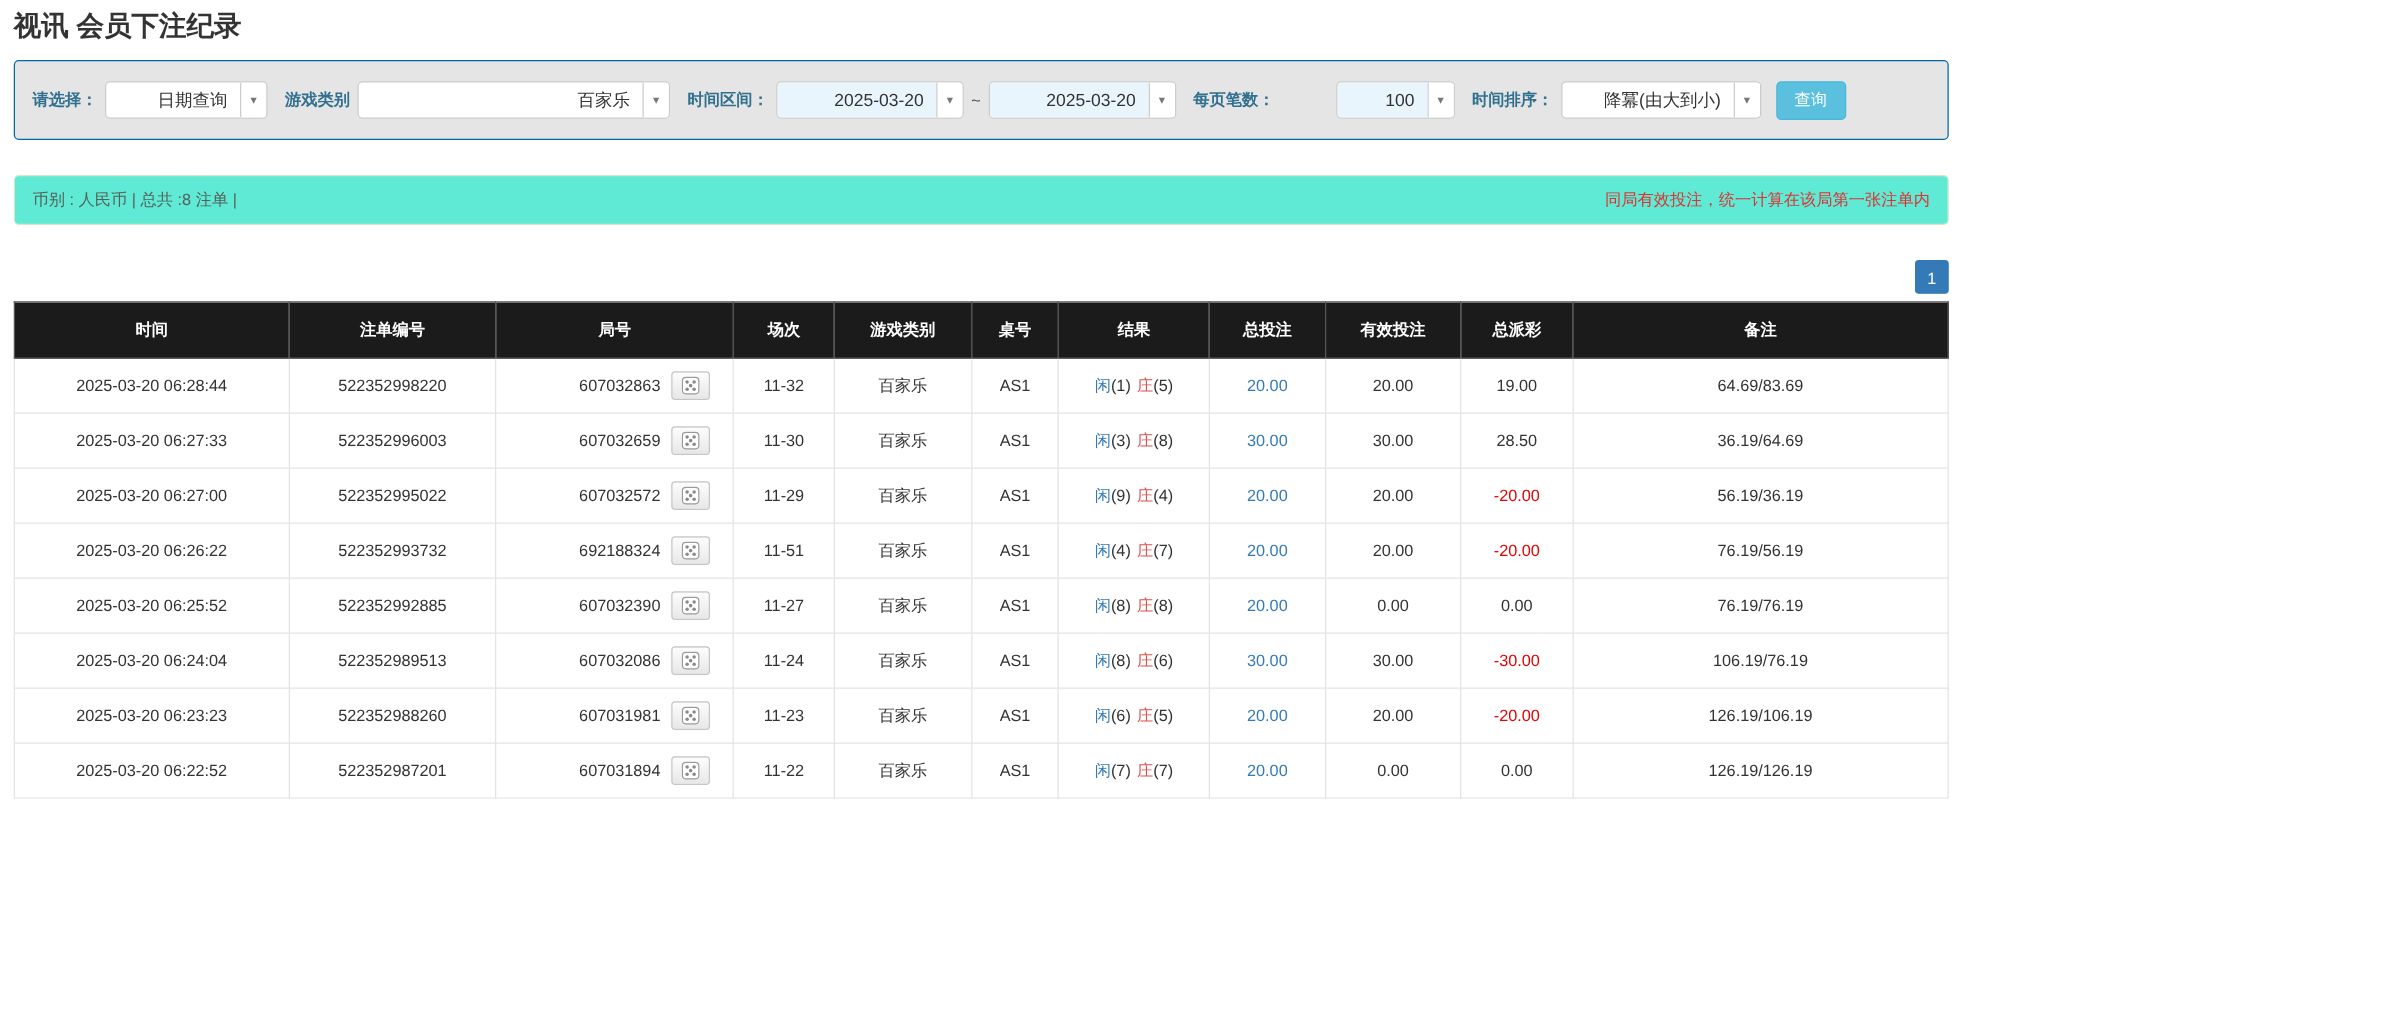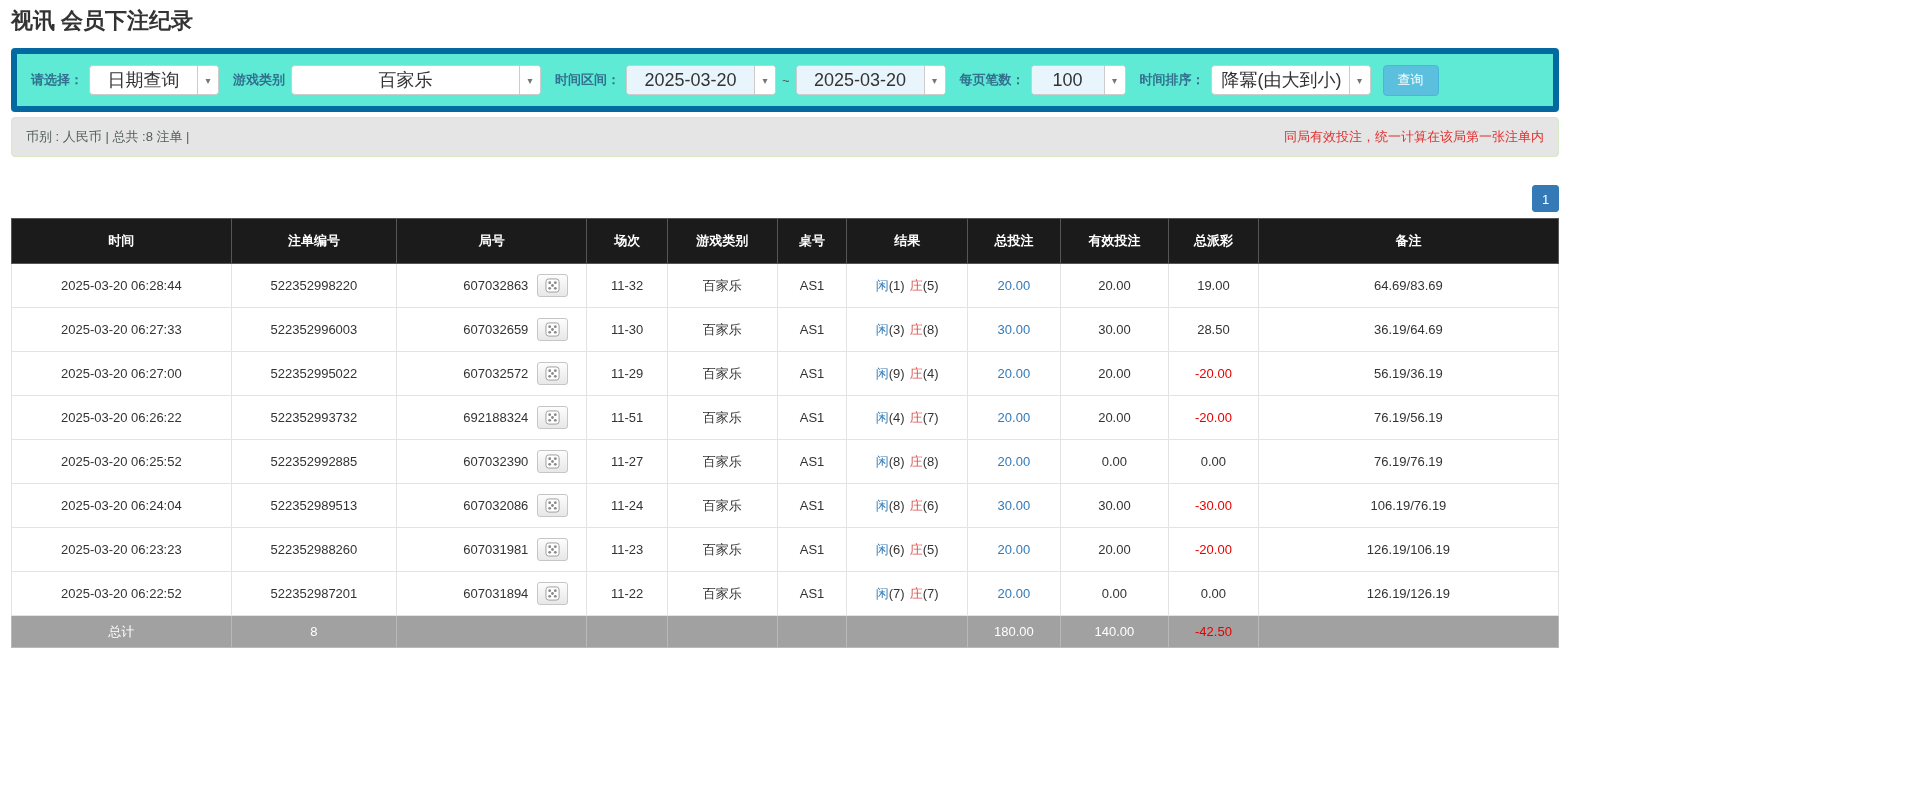--- a/index.html
+++ b/index.html
@@ -4,52 +4,52 @@
 <style>
   * { box-sizing: border-box; }
   html, body { margin: 0; padding: 0; background: #fff; }
   body { font-family: "Liberation Sans", "DejaVu Sans", sans-serif; color: #333; }
   .page { width: 1548px; margin: 6px 0 0 11px; }
 
   .page-title { font-size: 22px; font-weight: bold; color: #333; margin: 6px 0 12px 0; }
 
   
   .filter-bar {
-    background: #5eead4; border: 6px solid #0369a1; border-radius: 4px;
+    background: #e5e5e5; border: 1px solid #0369a1; border-radius: 4px;
     padding: 7px 12px; display: flex; align-items: center; height: 64px;
   }
   .flabel { color: #31708f; font-weight: bold; font-size: 13px; margin: 0 6px 0 14px; white-space: nowrap; }
   .flabel.first { margin-left: 2px; }
   .combo {
     display: inline-flex; align-items: stretch; height: 30px;
     border: 1px solid #ccc; border-radius: 4px; background: #fff;
     overflow: hidden; cursor: pointer;
   }
-  .combo .txt { padding: 0 10px; line-height: 28px; font-size: 18px; color: #333; flex: 1; text-align: center; white-space: nowrap; overflow: hidden; }
+  .combo .txt { padding: 0 10px; line-height: 28px; font-size: 14px; color: #333; flex: 1; text-align: right; white-space: nowrap; overflow: hidden; }
   .combo .caret {
     width: 21px; display: flex; align-items: center; justify-content: center;
     border-left: 1px solid #ccc; color: #777; font-size: 10px; background: #fff;
   }
   .combo.tinted .txt { background: #e9f5fc; }
   .w-query { width: 130px; }
   .w-game  { width: 250px; }
   .w-date  { width: 150px; }
-  .w-size  { width: 95px; }
+  .w-size  { width: 95px; margin-left: 43px; }
   .w-sort  { width: 160px; }
   .tilde { margin: 0 6px; color: #555; font-size: 13px; }
   .btn-search {
     height: 31px; padding: 0 14px; margin-left: 12px;
     background: #5bc0de; border: 1px solid #46b8da; color: #fff;
     border-radius: 4px; font-size: 13px; cursor: pointer;
     font-family: inherit;
   }
 
   
   .summary-bar {
-    margin-top: 5px; background: #e5e5e5; border: 1px solid #d6e9c6; border-radius: 4px;
+    margin-top: 28px; background: #5eead4; border: 1px solid #d6e9c6; border-radius: 4px;
     padding: 10px 14px; display: flex; justify-content: space-between; align-items: center;
     font-size: 13px;
   }
   .summary-left { color: #56605a; }
   .summary-right { color: #e03131; }
 
   
   .pagination { margin-top: 28px; text-align: right; }
   .page-btn {
     display: inline-block; min-width: 27px; height: 27px; line-height: 27px;
@@ -344,29 +344,16 @@
           <td>百家乐</td>
           <td>AS1</td>
           <td><span class="res-player">闲</span><span class="res-score">(7)</span><span class="res-banker">庄</span><span class="res-score">(7)</span></td>
           <td><span class="bet-amt">20.00</span></td>
           <td>0.00</td>
           <td><span>0.00</span></td>
           <td>126.19/126.19</td>
         </tr>
       </tbody>
     <tfoot>
-        <tr>
-          <td>总计</td>
-          <td>8</td>
-          <td></td>
-          <td></td>
-          <td></td>
-          <td></td>
-          <td></td>
-          <td>180.00</td>
-          <td>140.00</td>
-          <td><span class="neg">-42.50</span></td>
-          <td></td>
-        </tr>
       </tfoot>
   </table>
 
 </div>
 
 </body></html>

